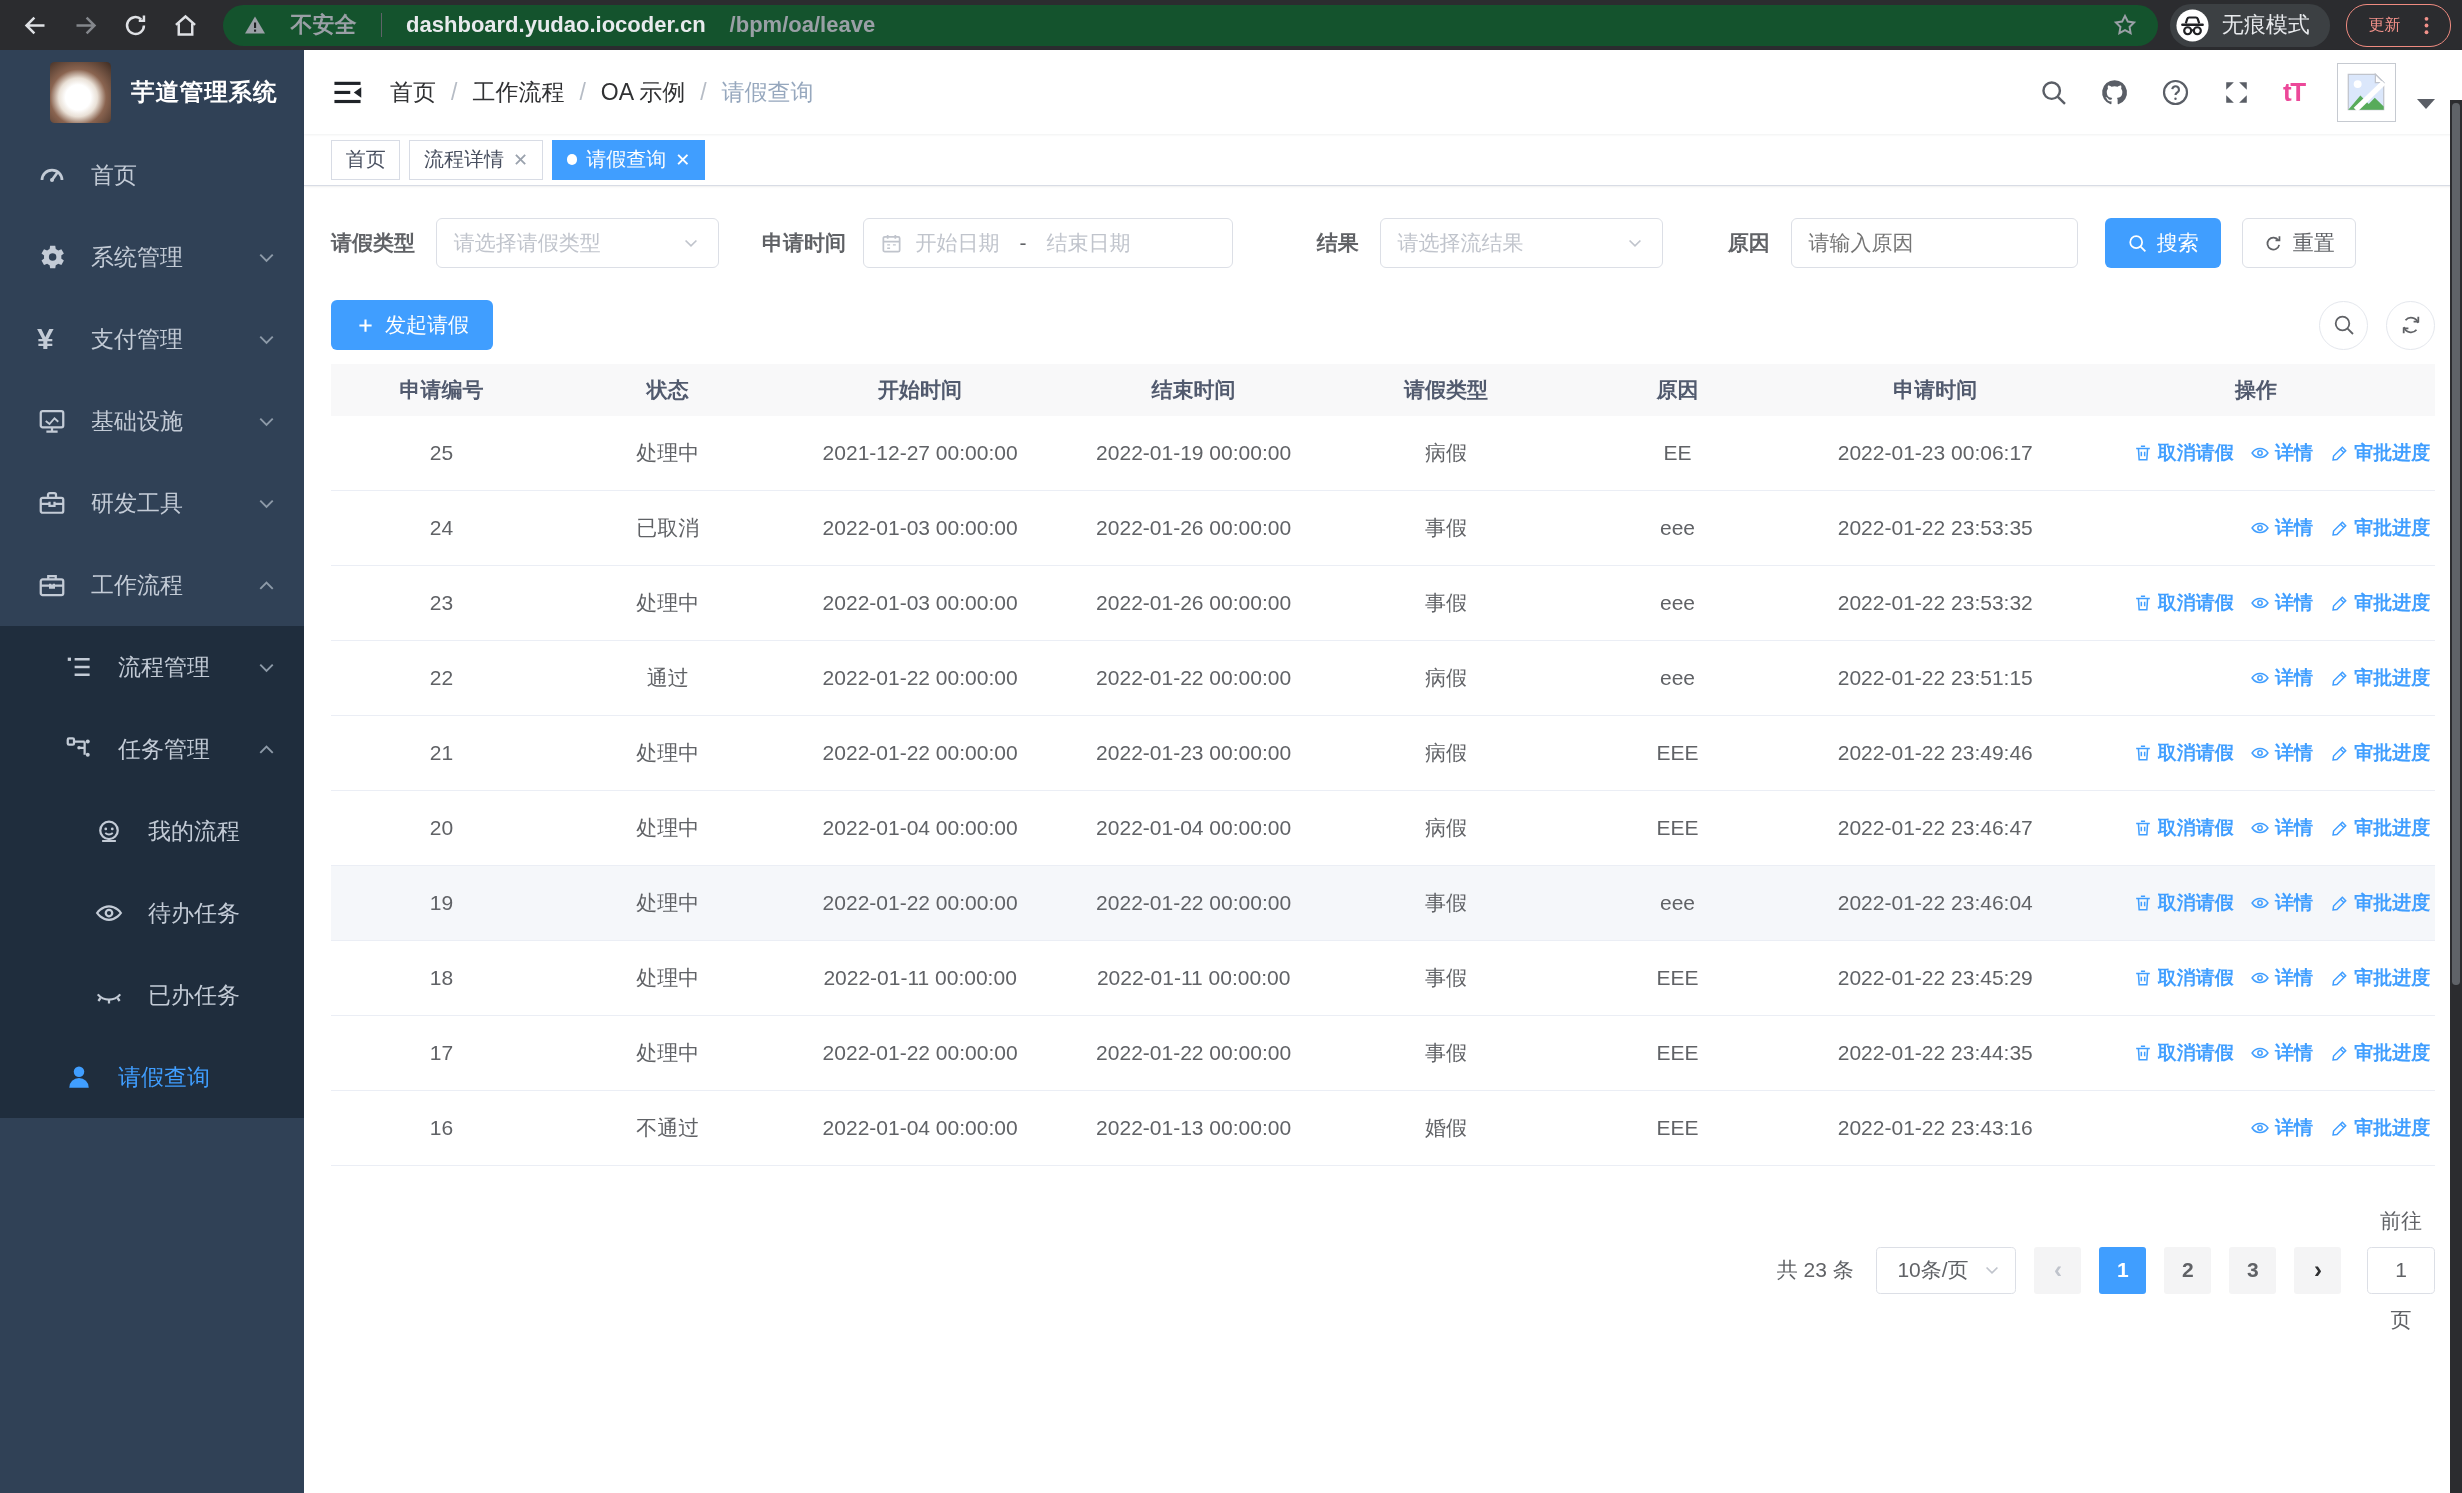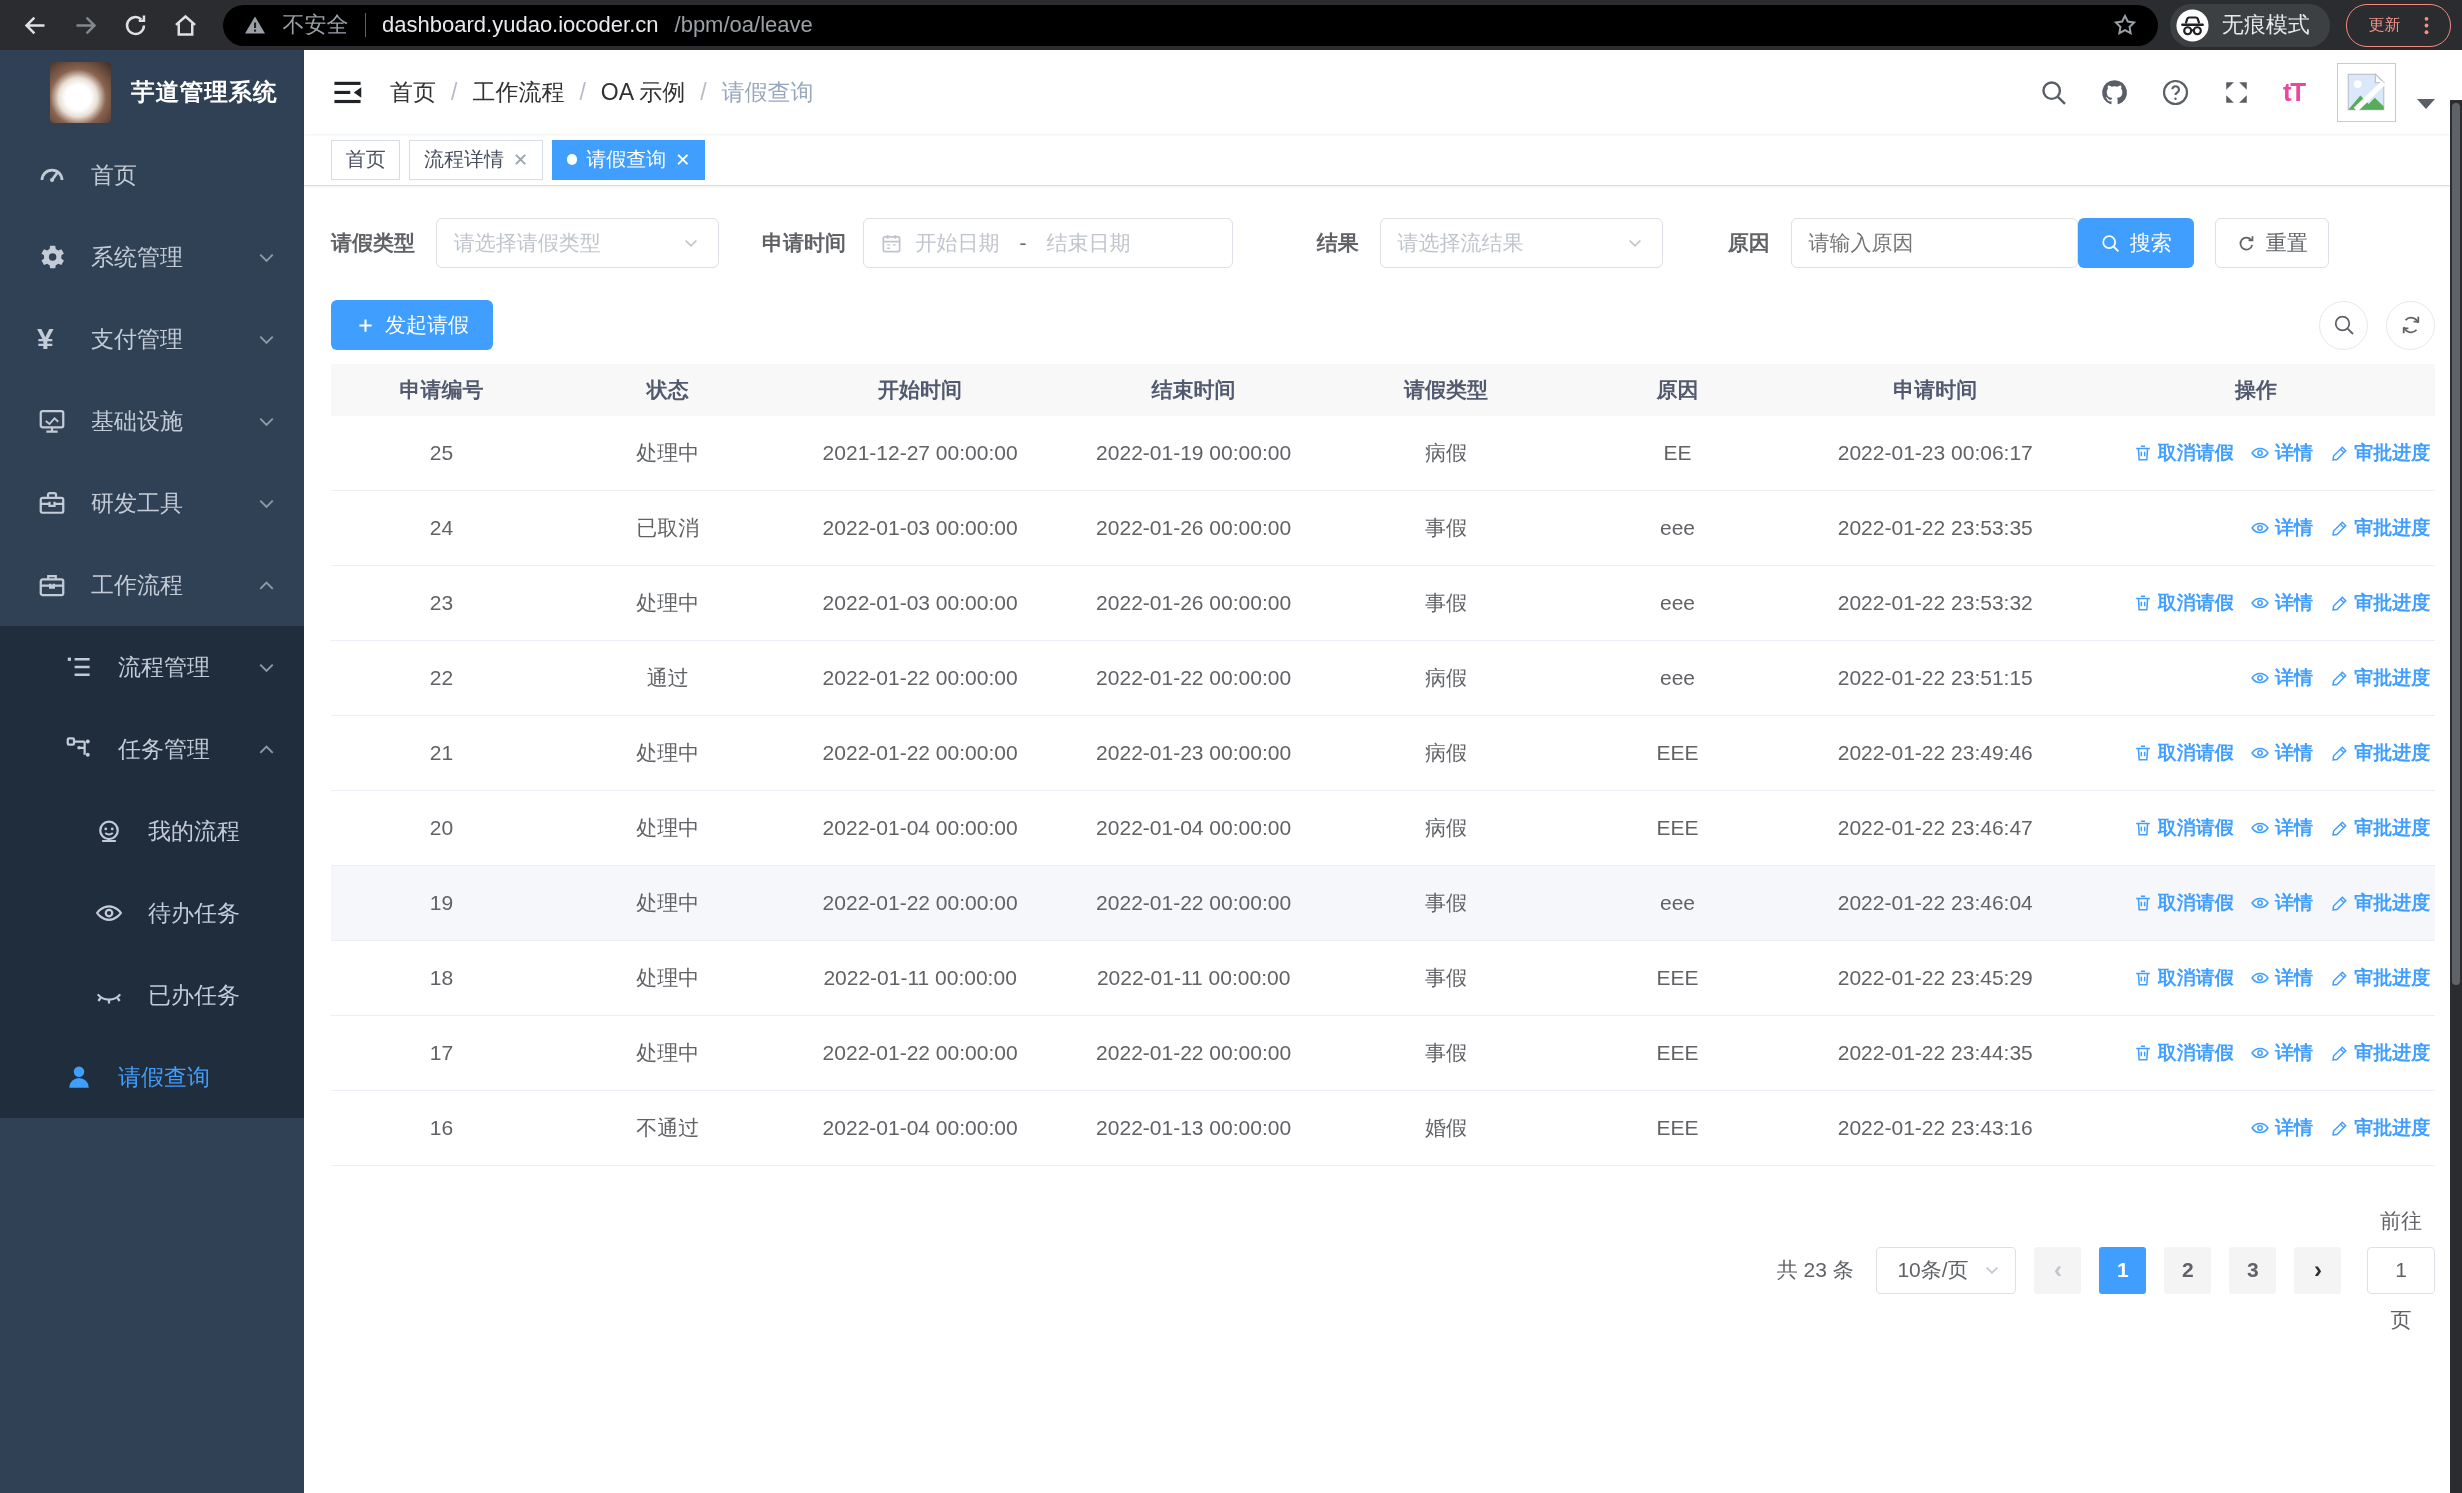--- a/index.html
+++ b/index.html
@@ -3,21 +3,21 @@
 <meta charset="utf-8">
 <style>
   * { margin:0; padding:0; box-sizing:border-box; }
   html,body { width:2462px; height:1494px; font-family:"Liberation Sans","DejaVu Sans",sans-serif; background:#fff; overflow:hidden; }
 
   
   .browser-bar { height:50px; background:#2b2c2f; display:flex; align-items:center; padding:0 10.6px; }
   .nav-btn { width:50px; height:43px; display:flex; align-items:center; justify-content:center; color:#dfe1e5; border-radius:50%; flex:none; }
   .nav-btn svg { width:27px; height:27px; }
   .nav-btn.dim { color:#84878c; }
-  .omnibox { flex:1; height:41px; background:#000000; border-radius:21px; margin:0 12px; display:flex; align-items:center; padding:0 20px; color:#9aa0a6; font-size:22px; gap:16px; min-width:0; }
+  .omnibox { flex:1; height:41px; background:#14532d; border-radius:21px; margin:0 12px; display:flex; align-items:center; padding:0 20px; color:#9aa0a6; font-size:22px; gap:24px; min-width:0;font-weight:bold; }
   .omnibox .sec-icon svg { width:24px; height:24px; display:block; }
   .omni-divider { width:1.5px; height:24px; background:#5f6368; flex:none; }
   .url-host { color:#e8eaed; white-space:nowrap; }
   .url-path { color:#9aa0a6; white-space:nowrap; }
   .omni-spacer { flex:1; }
   .star-btn { color:#9aa0a6; flex:none; }
   .star-btn svg { width:26px; height:26px; display:block; }
   .incog-pill { height:43px; background:#3c4043; border-radius:21px; display:flex; align-items:center; gap:12px; padding:0 20px 0 4.6px; color:#e8eaed; font-size:22px; flex:none; }
   .incog-pill svg { width:35px; height:35px; display:block; }
   .update-pill { height:43px; border:1.5px solid #ef8b80; border-radius:21px; display:flex; align-items:center; gap:15px; padding:0 12px 0 21px; color:#f2918a; font-size:16px; margin-left:16.7px; flex:none; }
@@ -428,21 +428,21 @@
         </div>
         <span class="f-label" style="margin-left:84px;">结果</span>
         <div class="f-ctrl f-sel" style="width:283px; margin-left:21px;text-align:center;">
           <span class="ph">请选择流结果</span>
           <span class="chev"><svg viewBox="0 0 24 24" fill="none" stroke="currentColor" stroke-width="2">
                 <path d="M5.5 9l6.5 6.5L18.5 9"></path>
               </svg></span>
         </div>
         <span class="f-label" style="margin-left:65px;">原因</span>
         <input class="f-ctrl" style="width: 287px; margin-left: 21px; outline: none; color: rgb(96, 98, 102);" placeholder="请输入原因">
-        <div class="btn btn-primary" style="padding:12px 21px;">
+        <div class="btn btn-primary" style="margin-left:27px; padding:12px 21px;">
           <svg viewBox="0 0 24 24" fill="none" stroke="currentColor" stroke-width="2">
               <circle cx="10.5" cy="10.5" r="6.8"></circle>
               <path d="M15.6 15.6L21 21"></path>
             </svg>
           <span>搜索</span>
         </div>
         <div class="btn btn-plain" style="margin-left:21px; padding:0 20px;">
           <svg viewBox="0 0 24 24" fill="none" stroke="currentColor" stroke-width="2">
               <path d="M18.5 13.5a6.8 6.8 0 1 1-1-5.2"></path>
               <path d="M18.8 3.8v4.5h-4.5"></path>

